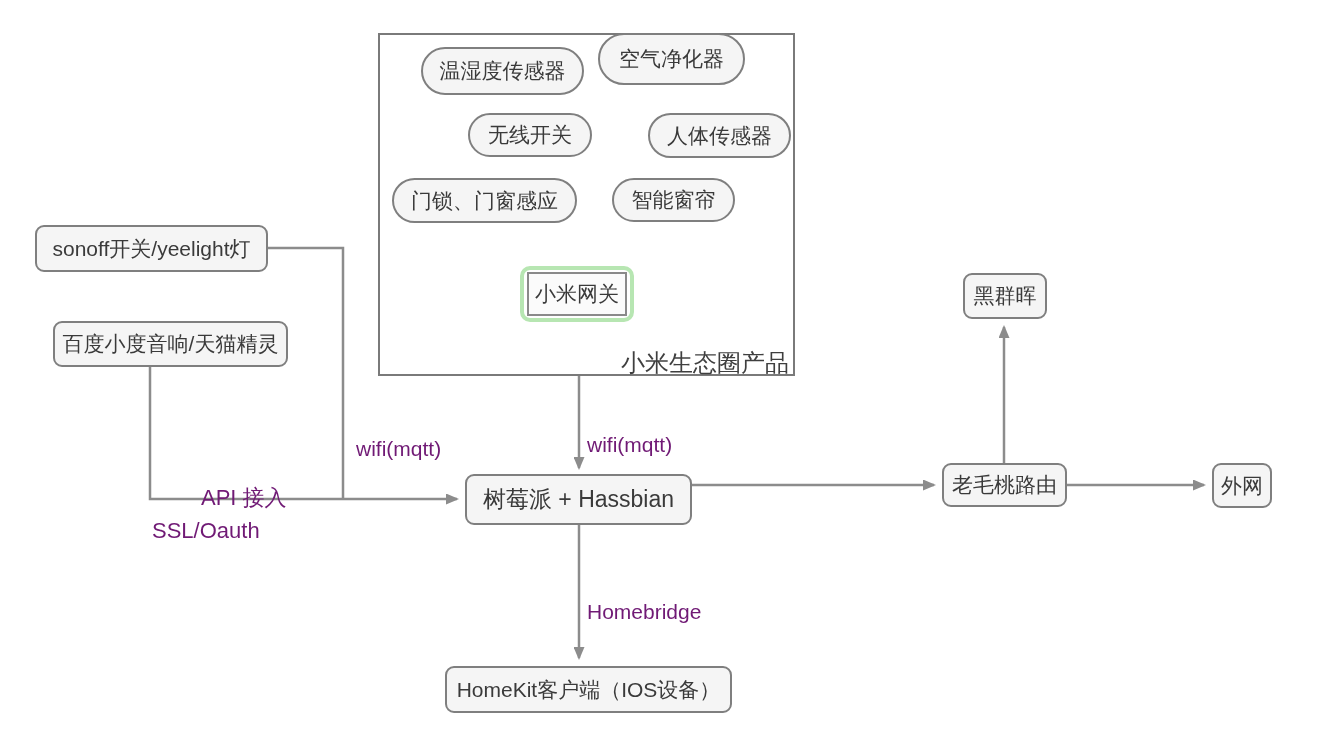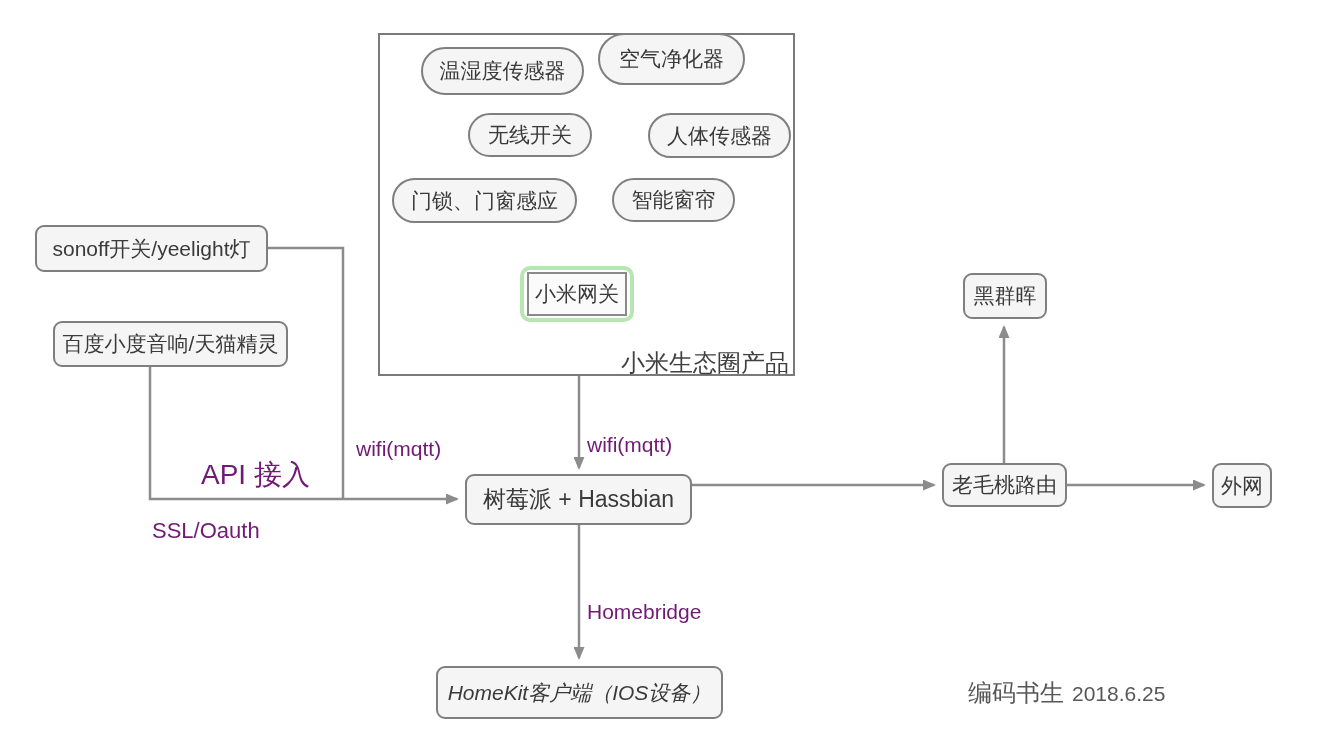--- a/index.html
+++ b/index.html
@@ -28,24 +28,24 @@
   #pill-door{left:392px;top:178px;width:185px;height:45px;}
   #pill-curtain{left:612px;top:178px;width:123px;height:44px;}
   #gw{left:520px;top:266px;width:114px;height:56px;}
   #eco-caption{left:621px;top:347px;}
   #node-sonoff{left:35px;top:225px;width:233px;height:47px;}
   #node-baidu{left:33px;top:321px;width:235px;height:46px;margin-left:20px;}
   #node-pi{left:465px;top:474px;width:227px;height:51px;font-size:23px;}
   #node-nas{left:963px;top:273px;width:84px;height:46px;}
   #node-router{left:942px;top:463px;width:125px;height:44px;}
   #node-wan{left:1212px;top:463px;width:60px;height:45px;}
-  #node-homekit{left:436px;top:666px;width:287px;height:53px;font-style:italic;}
+  #node-homekit{left:445px;top:666px;width:287px;height:47px;}
   #lbl-wifi-left{left:356px;top:425px;}
   #lbl-wifi-center{left:587px;top:421px;}
-  #lbl-api{left:201px;top:444px;font-size:28px;}
+  #lbl-api{left:201px;top:471px;font-size:22px;}
   #lbl-ssl{left:152px;top:506px;font-size:22px;}
   #lbl-homebridge{left:587px;top:588px;}
   #signature{left:968px;top:677px;z-index:2;position:absolute;white-space:nowrap;color:#575757;}
   #signature .author{font-size:24px;}
   #signature .date{font-size:21px;margin-left:8px;}
 </style>
 </head>
 <body>
 
 <div class="stage">
@@ -87,17 +87,14 @@
   <div id="node-wan" class="node rect">外网</div>
 
   <div id="node-homekit" class="node rect">HomeKit客户端（IOS设备）</div>
 
   <div id="lbl-wifi-left" class="edge-label">wifi(mqtt)</div>
   <div id="lbl-wifi-center" class="edge-label">wifi(mqtt)</div>
   <div id="lbl-api" class="edge-label">API 接入</div>
   <div id="lbl-ssl" class="edge-label">SSL/Oauth</div>
   <div id="lbl-homebridge" class="edge-label">Homebridge</div>
 
-  <div id="signature">
-    <span class="author">编码书生</span><span class="date">2018.6.25</span>
-  </div>
 
 </div>
 
 </body></html>

